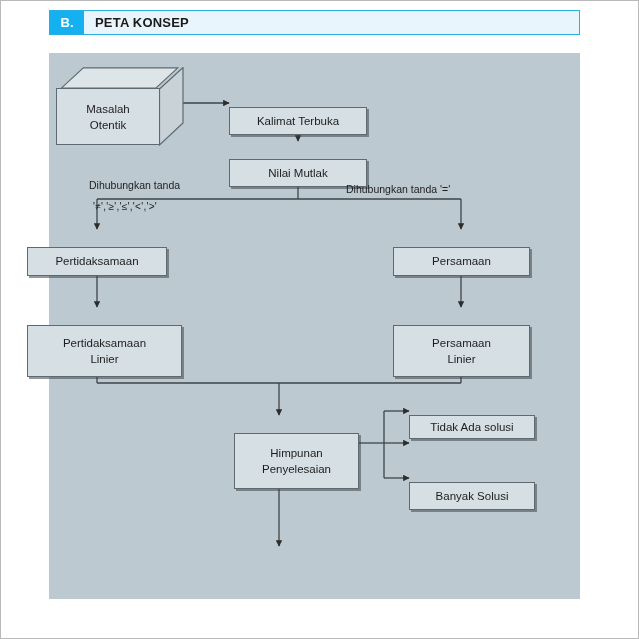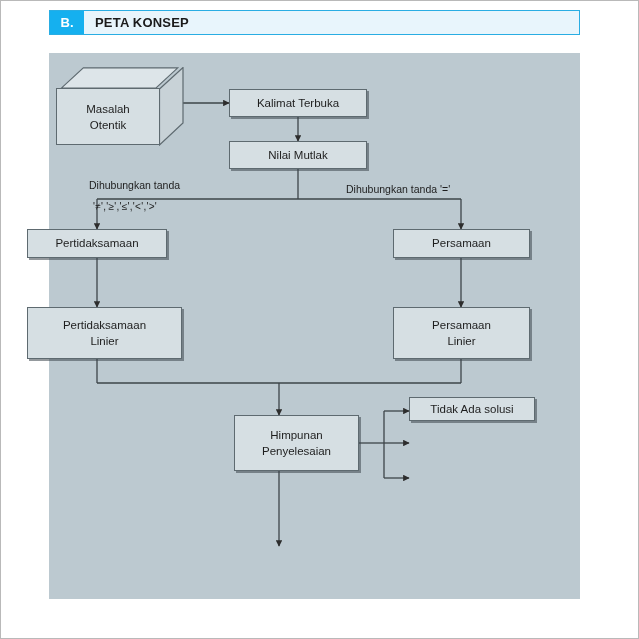--- a/index.html
+++ b/index.html
@@ -83,20 +83,21 @@
     border: 1px solid #5e6a70;
     box-shadow: 2px 2px 0 rgba(60,70,76,0.55);
     display: flex;
     align-items: center;
     justify-content: center;
     text-align: center;
     color: #1d1d1d;
     font-size: 11.5px;
     line-height: 15px;
     font-family: "Liberation Sans", sans-serif;
+    margin-top: 18px;
   }
   .node.two-line { line-height: 16px; }
 
   
   #node-masalah {
     position: absolute;
     left: 7px;
     top: 14px;
     width: 152px;
     height: 78px;
@@ -229,16 +230,17 @@
     <div class="node two-line" style="left:185px; top:362px; width:125px; height:56px;">
       <span>
         <span>Himpunan</span><br>
         <span>Penyelesaian</span>
       </span>
     </div>
 
     <div class="node" style="left:360px; top:344px; width:126px; height:24px;">Tidak Ada solusi</div>
 
 
+    <div class="node" style="left:360px; top:411px; width:126px; height:28px;">Banyak Solusi</div>
 
 
   </div>
 </div>
 
 </body></html>

